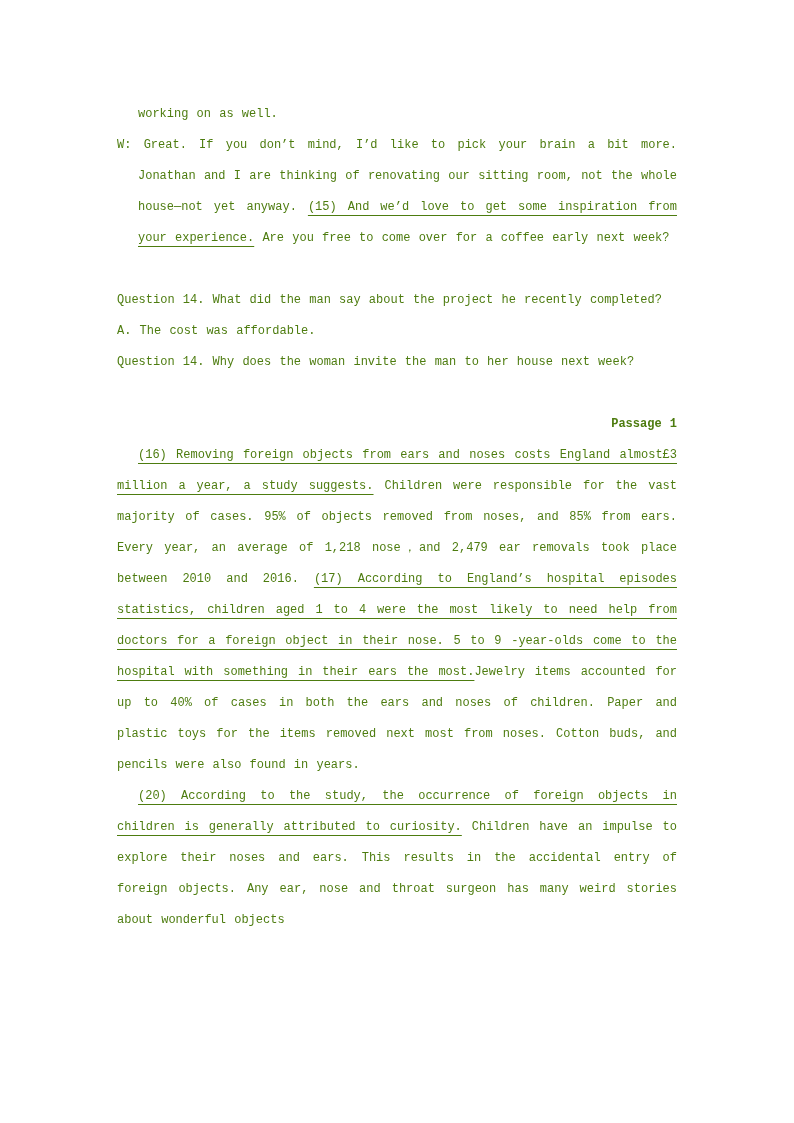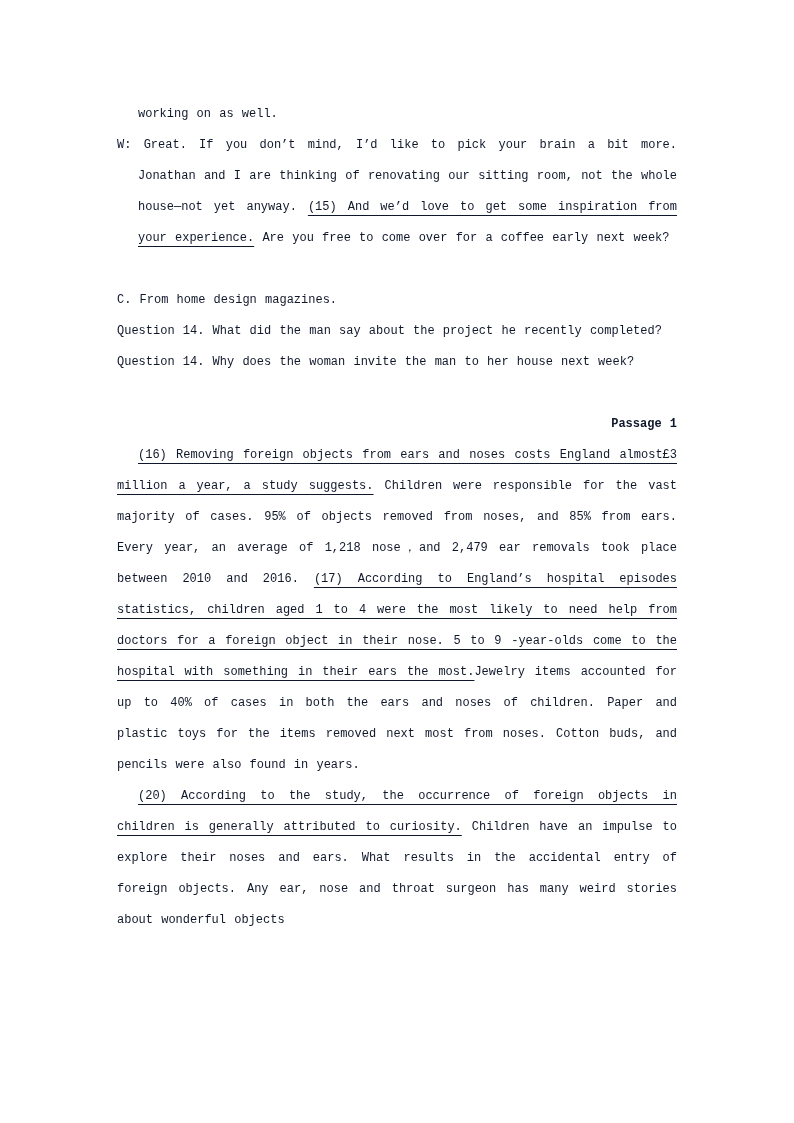--- a/index.html
+++ b/index.html
@@ -6,21 +6,21 @@
     margin: 0;
     padding: 0;
     background: #ffffff;
   }
   .page {
     position: relative;
     box-sizing: border-box;
     width: 794px;
     height: 1123px;
     background: #ffffff;
-    color: #0f172a;
+    color: #4d7c0f;
     font-family: "Liberation Mono", "DejaVu Sans Mono", monospace;
     font-size: 12px;
     line-height: 31px;
     padding: 99px 117px 30px 117px;
     overflow: hidden;
   }
   .para {
     text-align: justify;
     word-spacing: 1px;
   }
@@ -48,20 +48,20 @@
     text-decoration-thickness: 1px;
   }
 </style>
 </head>
 <body>
 
 <div class="page">
     <div class="para continuation"><span>working on as well.</span></div>
     <div class="para dialogue"><span>W: Great. If you don’t mind, I’d like to pick your brain a bit more. Jonathan and I are thinking of renovating our sitting room, not the whole house—not yet anyway. </span><span class="u">(15) And we’d love to get some inspiration from your experience.</span><span> Are you free to come over for a coffee early next week?</span></div>
     <div class="spacer"></div>
-    <div class="para plain"><span>C. From home design magazines.</span></div>
     <div class="para plain"><span>Question 14. What did the man say about the project he recently completed?</span></div>
+    <div class="para plain"><span>A. The cost was affordable.</span></div>
     <div class="para plain"><span>Question 14. Why does the woman invite the man to her house next week?</span></div>
     <div class="spacer"></div>
     <div class="para heading"><span>Passage 1</span></div>
     <div class="para indent"><span class="u">(16) Removing foreign objects from ears and noses costs England almost£3 million a year, a study suggests.</span><span> Children were responsible for the vast majority of cases. 95% of objects removed from noses, and 85% from ears. Every year, an average of 1,218 nose，and 2,479 ear removals took place between 2010 and 2016. </span><span class="u">(17) According to England’s hospital episodes statistics, children aged 1 to 4 were the most likely to need help from doctors for a foreign object in their nose. 5 to 9 -year-olds come to the hospital with something in their ears the most.</span><span>Jewelry items accounted for up to 40% of cases in both the ears and noses of children. Paper and plastic toys for the items removed next most from noses. Cotton buds, and pencils were also found in years.</span></div>
-    <div class="para indent"><span class="u">(20) According to the study, the occurrence of foreign objects in children is generally attributed to curiosity.</span><span> Children have an impulse to explore their noses and ears. What results in the accidental entry of foreign objects. Any ear, nose and throat surgeon has many weird stories about wonderful objects</span></div>
+    <div class="para indent"><span class="u">(20) According to the study, the occurrence of foreign objects in children is generally attributed to curiosity.</span><span> Children have an impulse to explore their noses and ears. This results in the accidental entry of foreign objects. Any ear, nose and throat surgeon has many weird stories about wonderful objects</span></div>
   </div>
 
 </body></html>

